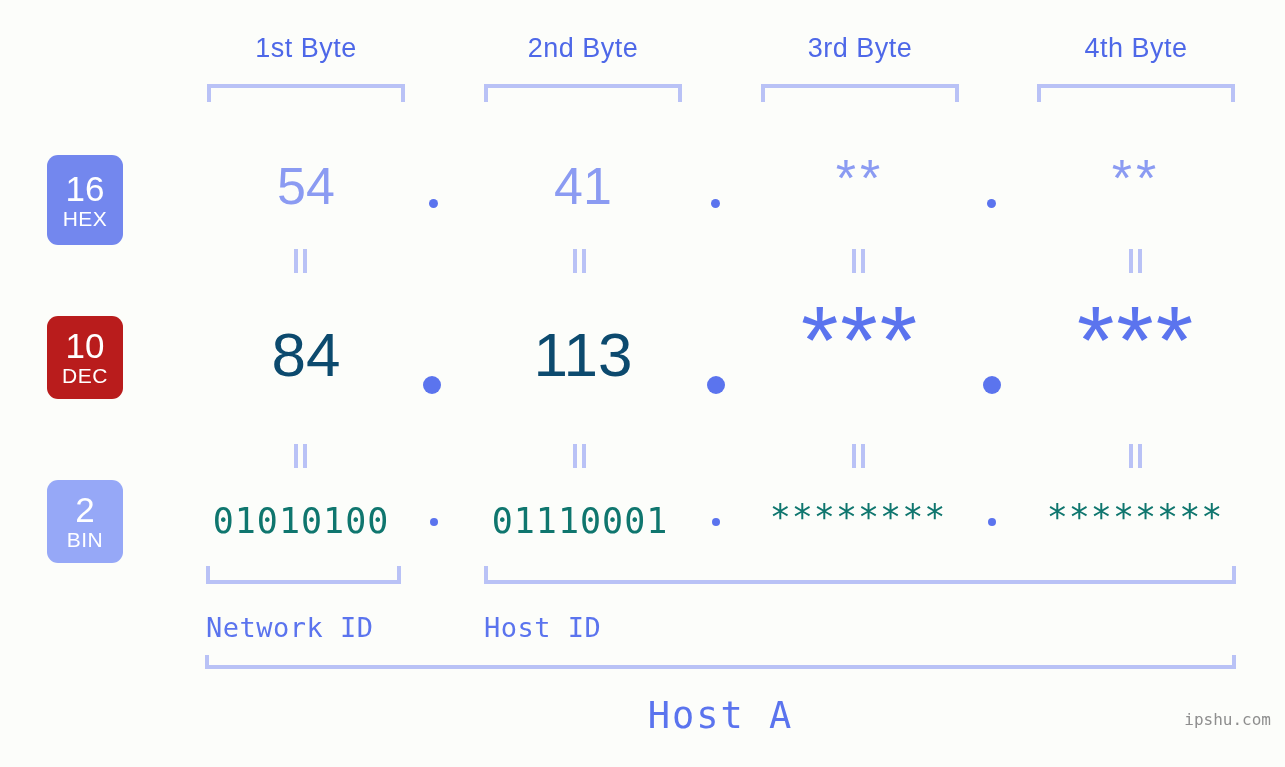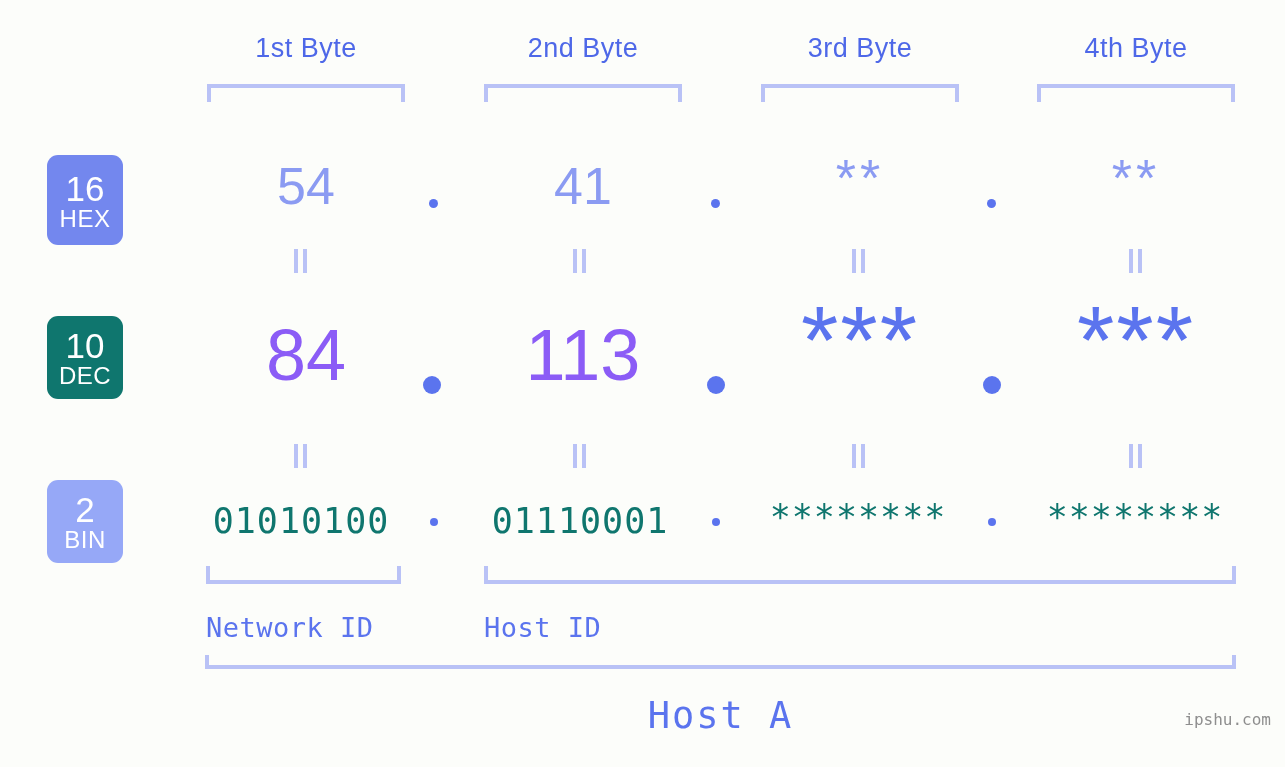--- a/index.html
+++ b/index.html
@@ -63,27 +63,27 @@
     justify-content: center;
     font-family: "Liberation Sans", sans-serif;
     box-sizing: border-box;
   }
   .badge .num {
     font-size: 35px;
     line-height: 36px;
     font-weight: 400;
   }
   .badge .lbl {
-    font-size: 24px;
+    font-size: 21px;
     line-height: 23px;
     font-weight: 400;
     letter-spacing: 0.5px;
   }
   #badge-hex { top: 155px; height: 90px; background: #7387ee; }
-  #badge-dec { top: 316px; height: 83px; background: #0f766e; }
+  #badge-dec { top: 316px; height: 83px; background: #b91c1c; }
   #badge-bin { top: 480px; height: 83px; background: #96a8f7; }
 
   
   .cell {
     position: absolute;
     text-align: center;
     white-space: nowrap;
   }
 
   
@@ -95,22 +95,22 @@
   }
   .hex-star {
     font-size: 52px;
     color: #8b9bf2;
     font-family: "Liberation Sans", sans-serif;
     line-height: 56px;
     letter-spacing: 4px;
   }
   
   .dec-val {
-    font-size: 72px;
-    color: #8b5cf6;
+    font-size: 62px;
+    color: #0c4a6e;
     font-family: "Liberation Sans", sans-serif;
     line-height: 100px;
   }
   .dec-star {
     font-size: 96px;
     color: #5b74ee;
     font-family: "Liberation Sans", sans-serif;
     line-height: 100px;
     letter-spacing: 2px;
   }

